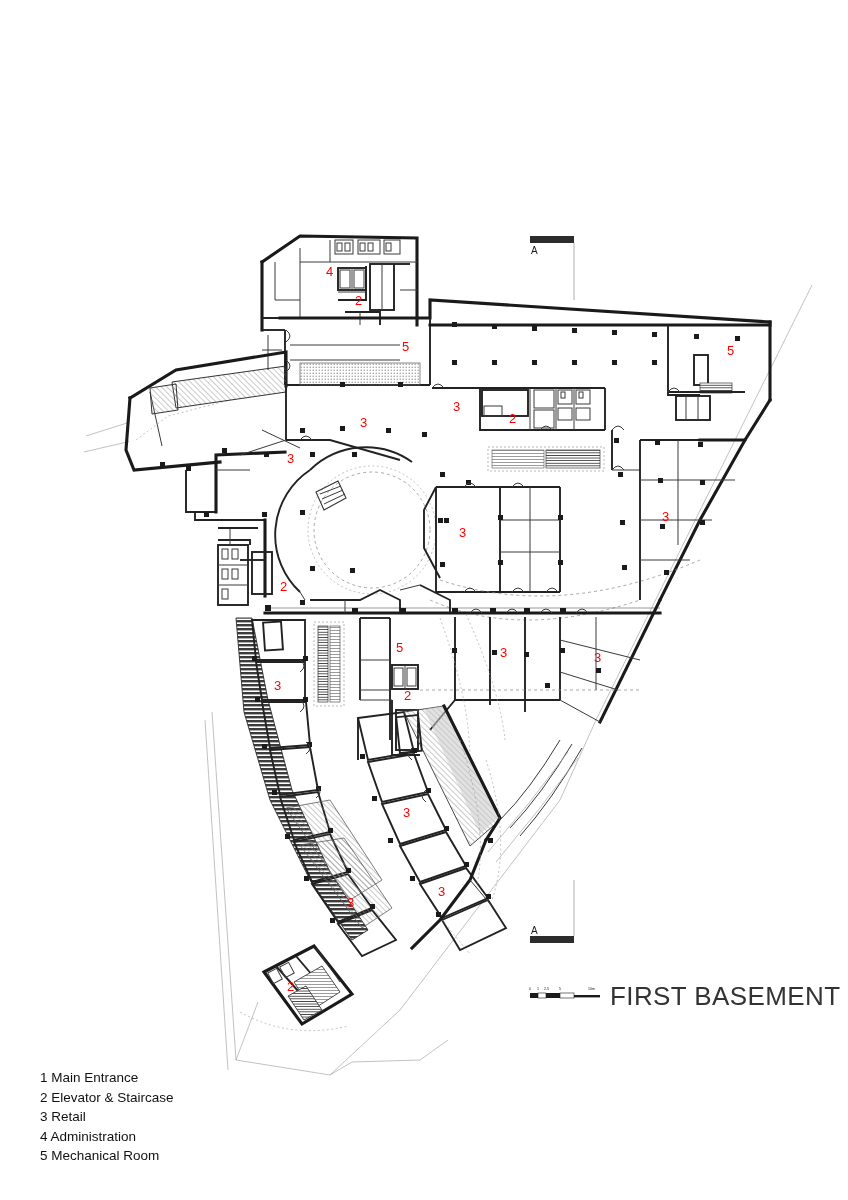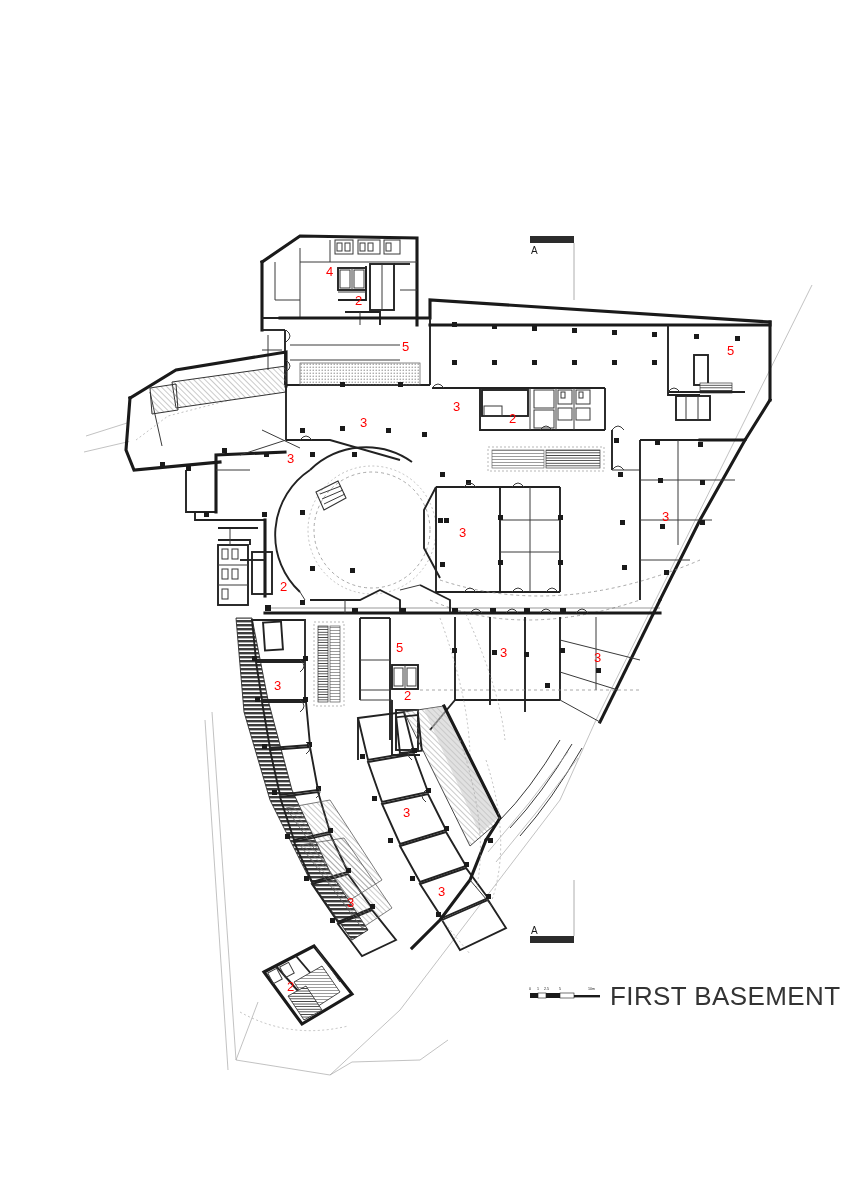--- a/index.html
+++ b/index.html
@@ -543,14 +543,21 @@
     <text class="text-label" x="403" y="817">3</text>
     <text class="text-label" x="438" y="896">3</text>
     <text class="text-label" x="347" y="907">3</text>
     <text class="text-label" x="287" y="991">2</text>
   </g>
 
 </svg>
 
 <div class="title-text" style="left:610px; top:981px;">FIRST BASEMENT PLAN</div>
 
-
+<div class="legend-box">
+  <div class="legend-row">1 Main Entrance</div>
+  <div class="legend-row">2 Elevator &amp; Staircase</div>
+  <div class="legend-row">3 Retail</div>
+  <div class="legend-row">4 Administration</div>
+  <div class="legend-row">5 Mechanical Room</div>
 </div>
 
+</div>
+
 </body></html>

